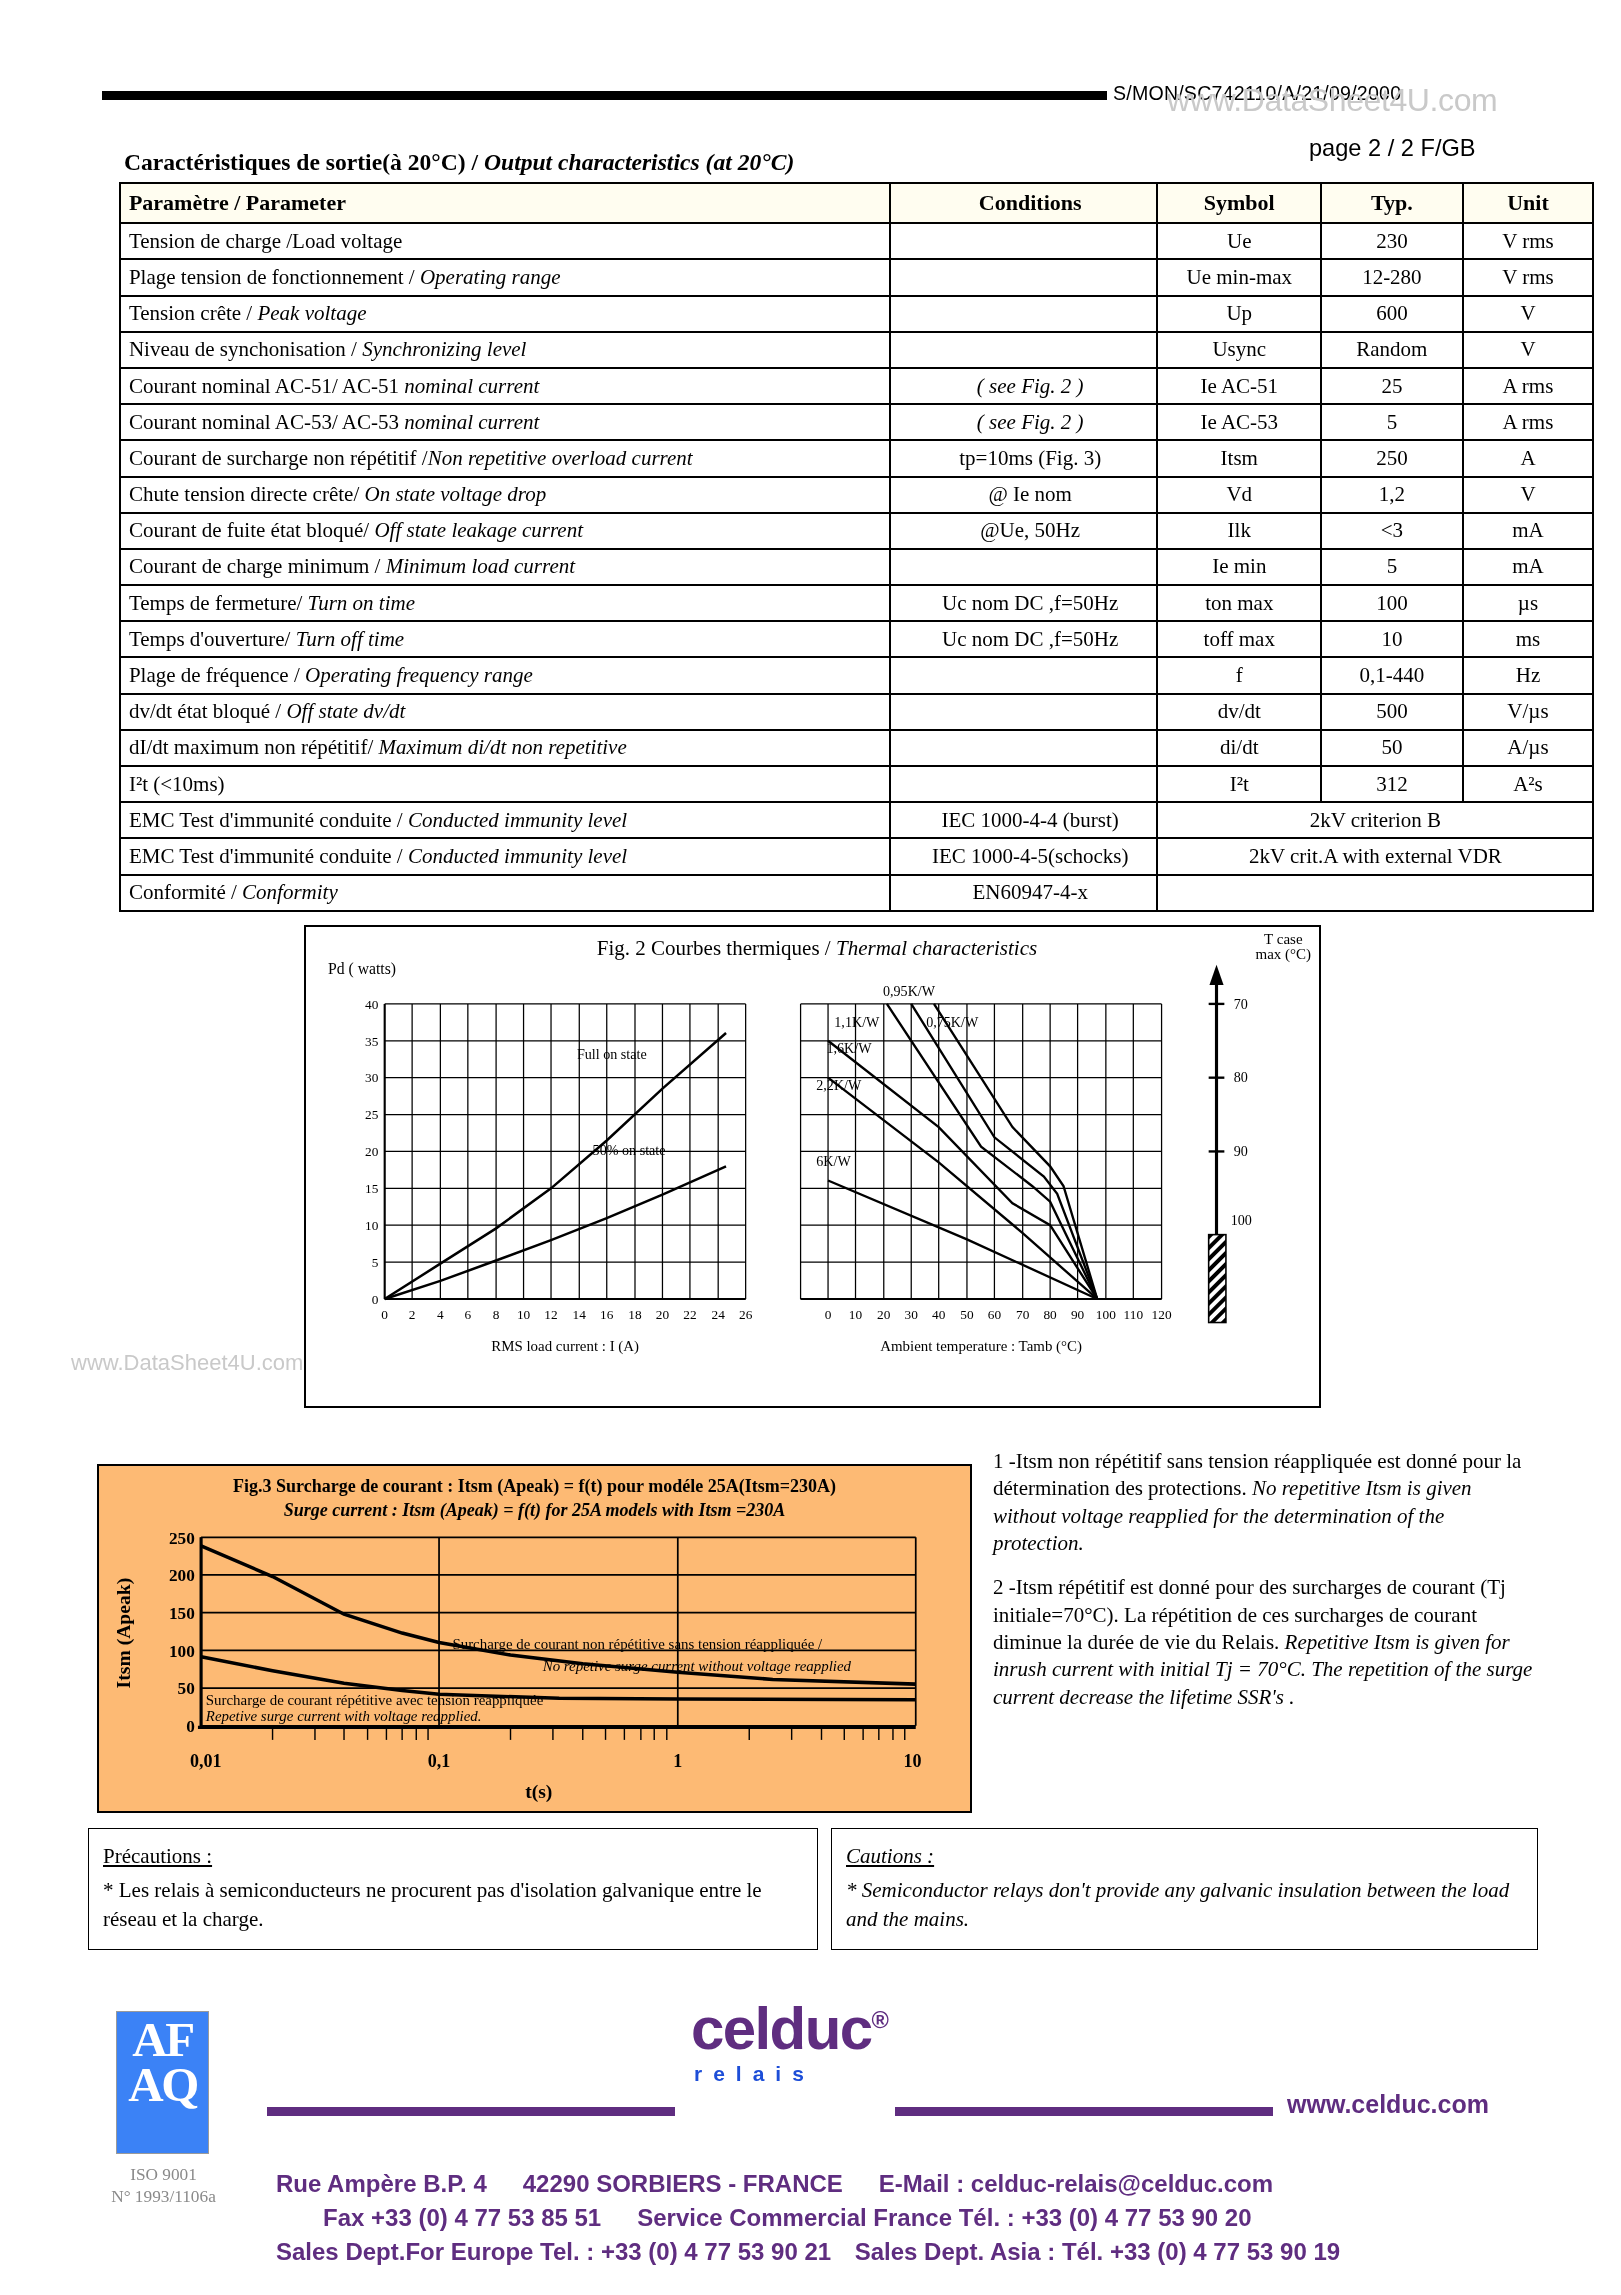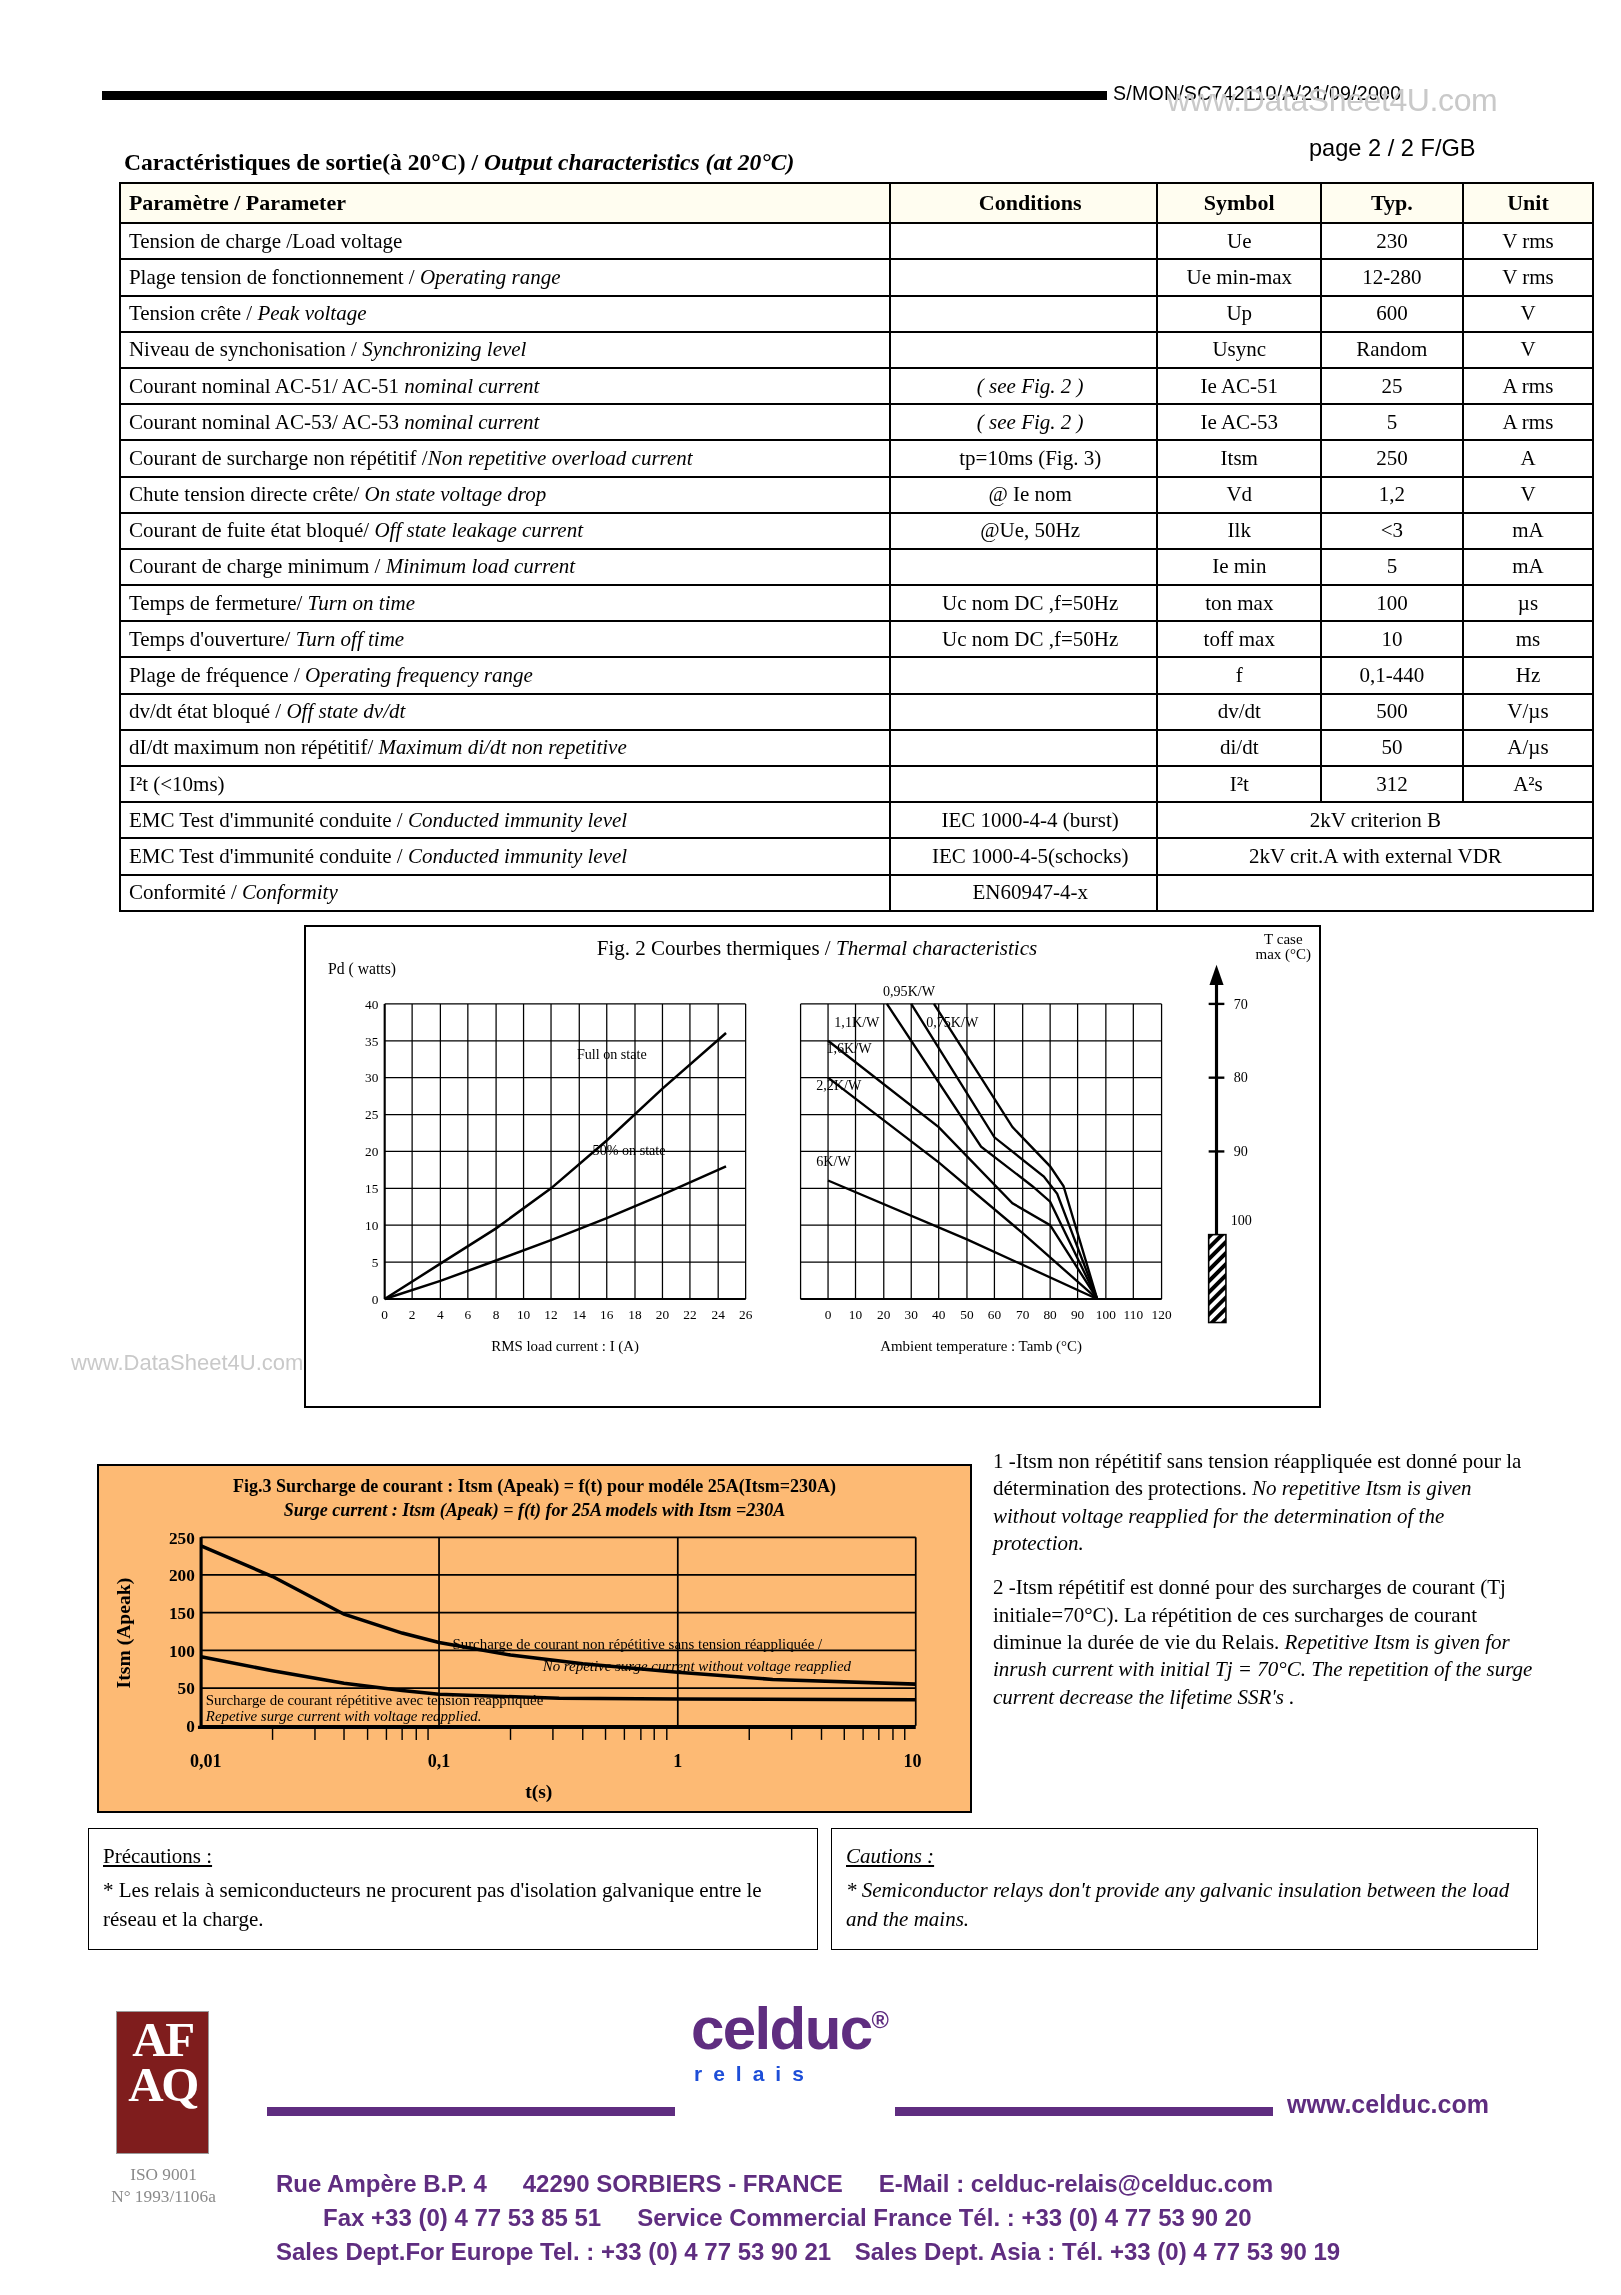--- a/index.html
+++ b/index.html
@@ -135,21 +135,21 @@
     margin: 0 0 4.7px 0; font-size: 21px; font-weight: normal;
     text-decoration: underline; display: inline-block;
   }
   .caut-en h4 { font-style: italic; }
 
   
   .afaq {
     position: absolute; left: 116px; top: 2011px;
     width: 93px; height: 143px;
     border: 1.6px solid #9a9a9a;
-    background: #7f1d1d;
+    background: #3b82f6;
     box-sizing: border-box;
   }
   .afaq-inner {
     position: absolute; inset: 4.7px;
     font-family: "Liberation Serif", serif;
     color: #ffffff;
     font-weight: bold;
     line-height: .92;
     text-align: center;
   }

